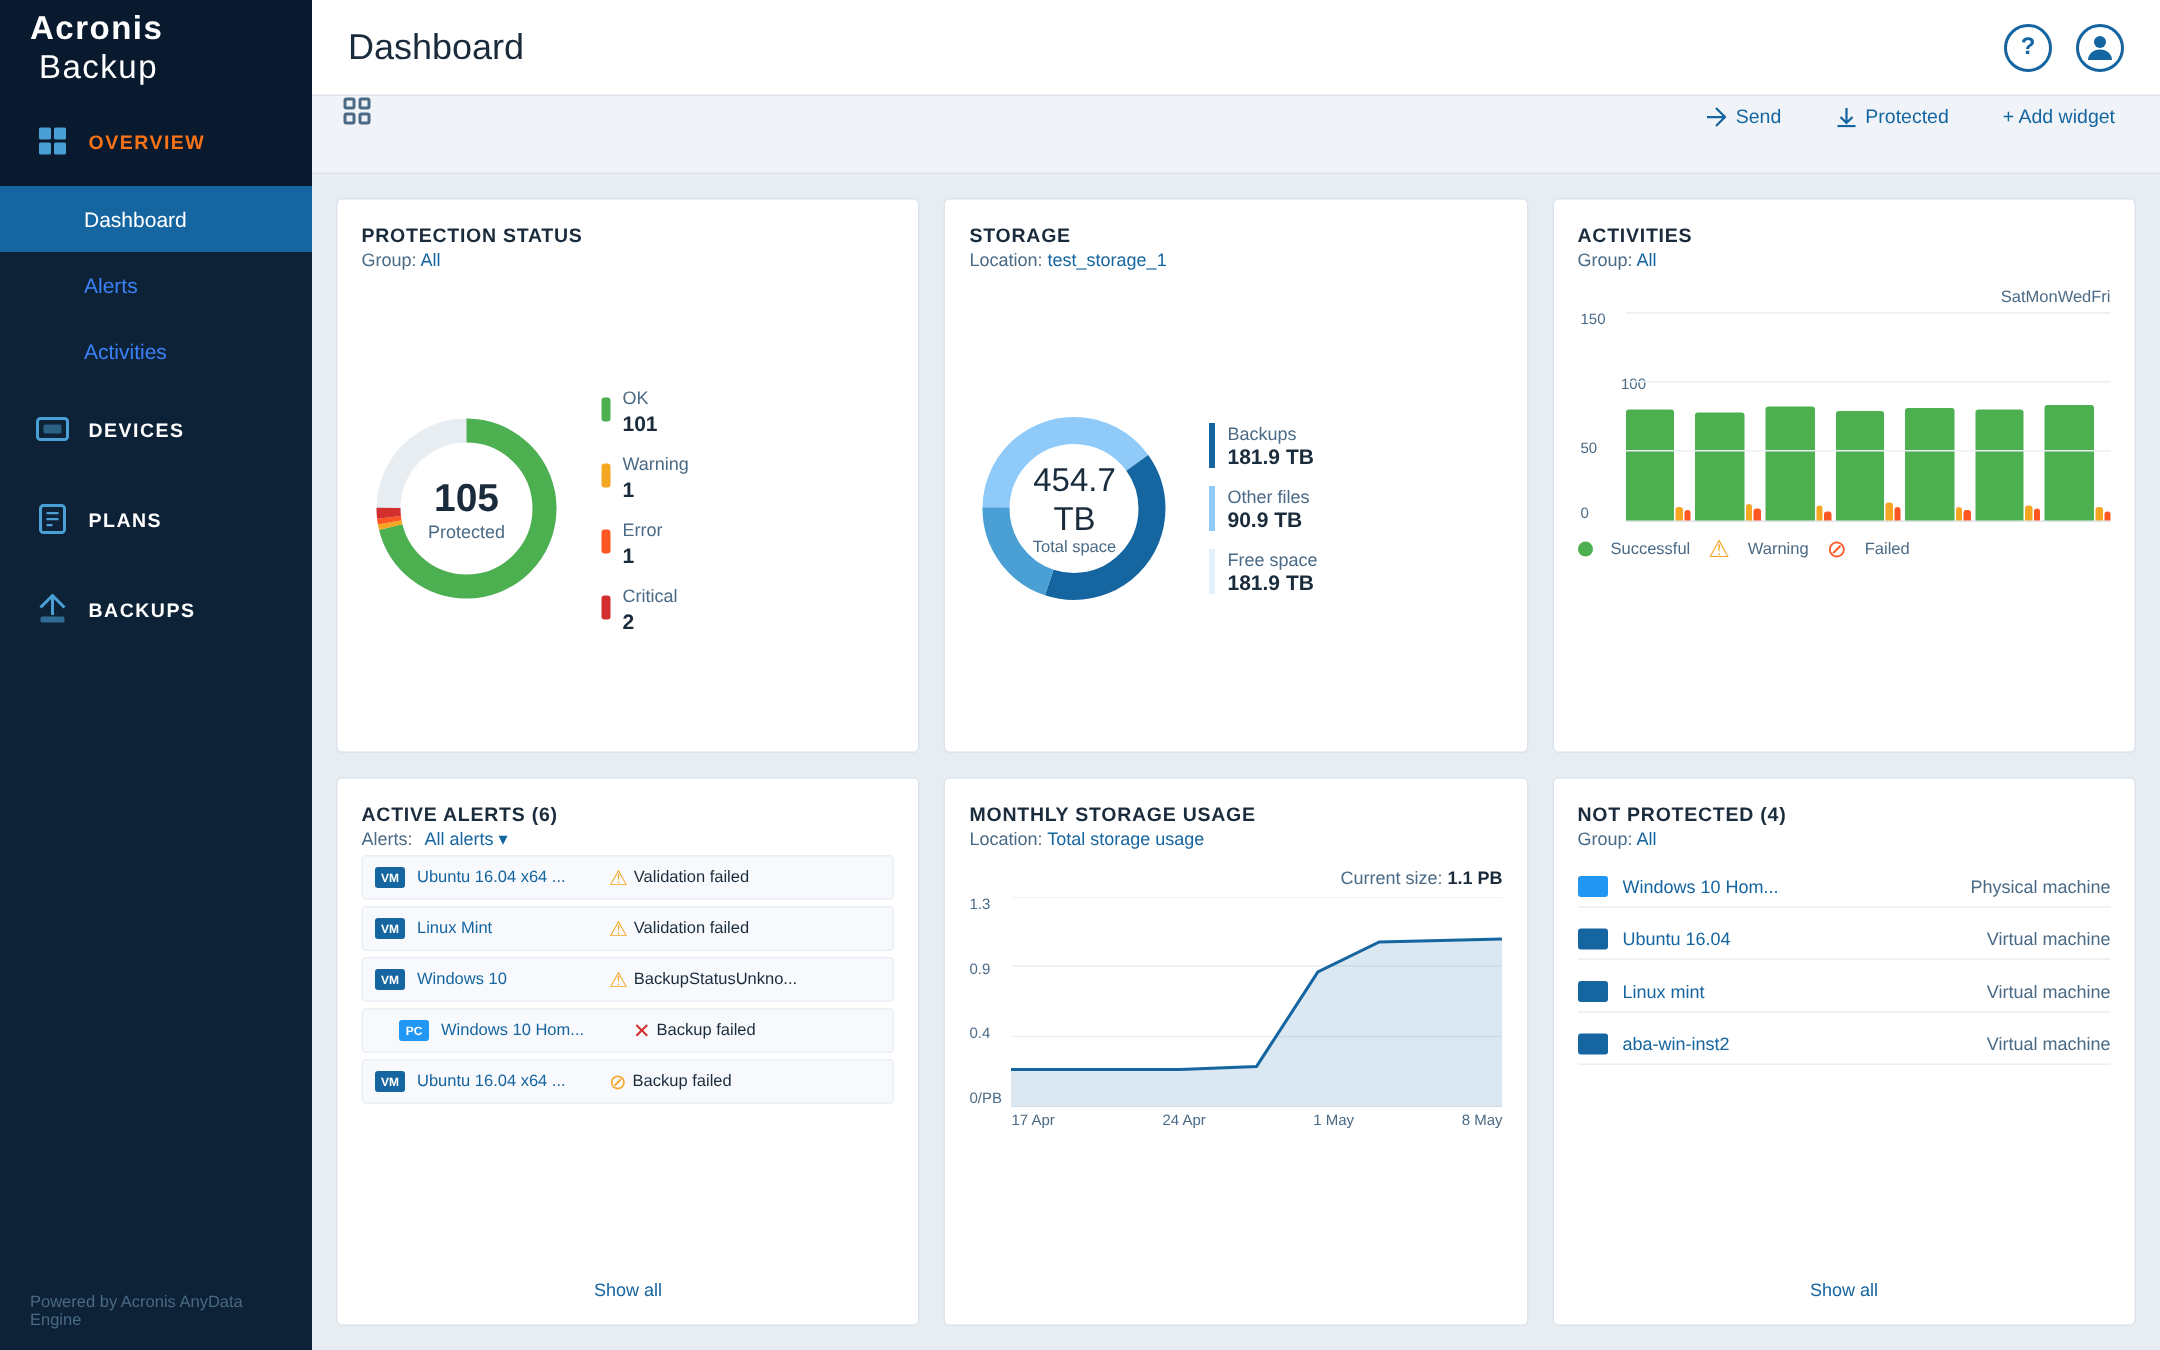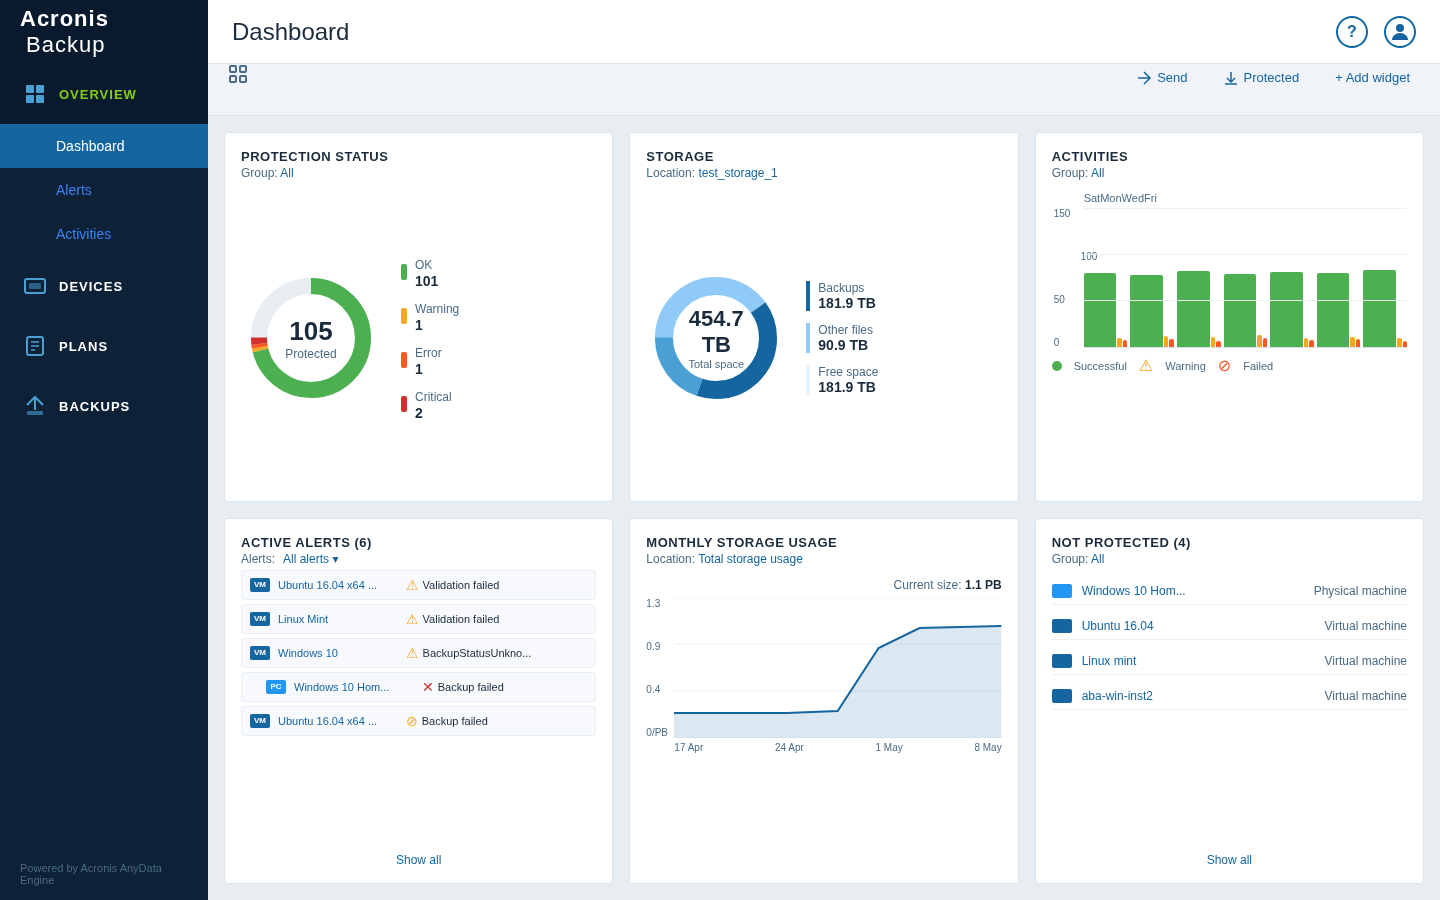--- a/index.html
+++ b/index.html
@@ -5,21 +5,21 @@
     * { box-sizing: border-box; margin: 0; padding: 0; }
     body { font-family: 'Segoe UI', Arial, sans-serif; background: #e8edf2; display: flex; height: 900px; overflow: hidden; }
 
     
     .sidebar { width: 208px; background: #0d2137; color: #fff; display: flex; flex-direction: column; flex-shrink: 0; }
     .sidebar-logo { padding: 18px 20px; background: #0a1a2e; display: flex; align-items: center; height: 64px; }
     .logo-text { font-size: 22px; font-weight: 300; letter-spacing: 1px; }
     .logo-text strong { font-weight: 700; }
     .sidebar-overview { display: flex; align-items: center; padding: 18px 20px; background: #0a1a2e; cursor: pointer; border-left: 3px solid transparent; }
     .sidebar-overview-icon { width: 24px; height: 24px; margin-right: 12px; }
-    .sidebar-overview-label { font-size: 13px; font-weight: 700; letter-spacing: 1px; color: #84cc16; }
+    .sidebar-overview-label { font-size: 13px; font-weight: 700; letter-spacing: 1px; color: #f97316; }
     .sidebar-sub-item { padding: 14px 20px 14px 56px; font-size: 14px; color: #3b82f6; cursor: pointer; }
     .sidebar-sub-item.active { background: #1565a0; color: #fff; }
     .sidebar-nav-item { display: flex; align-items: center; padding: 18px 20px; cursor: pointer; border-left: 3px solid transparent; }
     .sidebar-nav-item-icon { width: 24px; height: 24px; margin-right: 12px; flex-shrink: 0; }
     .sidebar-nav-item-label { font-size: 13px; font-weight: 700; letter-spacing: 1px; color: #fff; }
     .sidebar-footer { margin-top: auto; padding: 14px 20px; font-size: 11px; color: #4a6a85; }
 
     
     .main { flex: 1; display: flex; flex-direction: column; overflow: hidden; }
     .topbar { height: 64px; background: #fff; display: flex; align-items: center; padding: 0 24px; border-bottom: 1px solid #dde3ea; flex-shrink: 0; }
@@ -48,30 +48,30 @@
     .status-list { display: flex; flex-direction: column; gap: 10px; }
     .status-item { display: flex; align-items: center; gap: 8px; }
     .status-dot { width: 6px; height: 16px; border-radius: 2px; }
     .status-text { font-size: 12px; color: #4a6a85; }
     .status-num { font-size: 14px; font-weight: 700; color: #1a2b3c; display: block; }
 
     
     .storage-body { display: flex; align-items: center; gap: 20px; flex: 1; }
     .storage-donut { position: relative; width: 140px; height: 140px; flex-shrink: 0; }
     .storage-center { position: absolute; top: 50%; left: 50%; transform: translate(-50%, -50%); text-align: center; }
-    .storage-tb { font-size: 22px; font-weight: 700; color: #1a2b3c; }
+    .storage-tb { font-size: 22px; font-weight: 400; color: #1a2b3c; }
     .storage-sub { font-size: 11px; color: #4a6a85; }
     .storage-legend { display: flex; flex-direction: column; gap: 12px; }
     .storage-legend-item { border-left: 4px solid #ccc; padding-left: 8px; }
     .storage-legend-label { font-size: 12px; color: #4a6a85; }
     .storage-legend-val { font-size: 14px; font-weight: 700; color: #1a2b3c; }
 
     
     .activities-chart { flex: 1; }
-    .chart-days { display: flex; justify-content: flex-start; font-size: 11px; color: #4a6a85; margin-bottom: 4px; }
+    .chart-days { display: flex; justify-content: flex-end; font-size: 11px; color: #4a6a85; margin-bottom: 4px; }
     .bar-group { display: flex; gap: 1px; align-items: flex-end; flex: 1; }
     .bar { border-radius: 2px 2px 0 0; }
     .chart-legend { display: flex; gap: 12px; margin-top: 8px; font-size: 11px; color: #4a6a85; align-items: center; }
     .legend-dot { width: 10px; height: 10px; border-radius: 50%; display: inline-block; }
 
     
     .alert-header { display: flex; align-items: center; gap: 8px; margin-bottom: 4px; }
     .alert-dropdown { font-size: 12px; color: #1565a0; cursor: pointer; }
     .alert-rows { display: flex; flex-direction: column; gap: 4px; flex: 1; }
     .alert-row { display: flex; align-items: center; gap: 8px; padding: 6px 8px; border-radius: 3px; background: #f7f9fc; border: 1px solid #eaeff5; }

